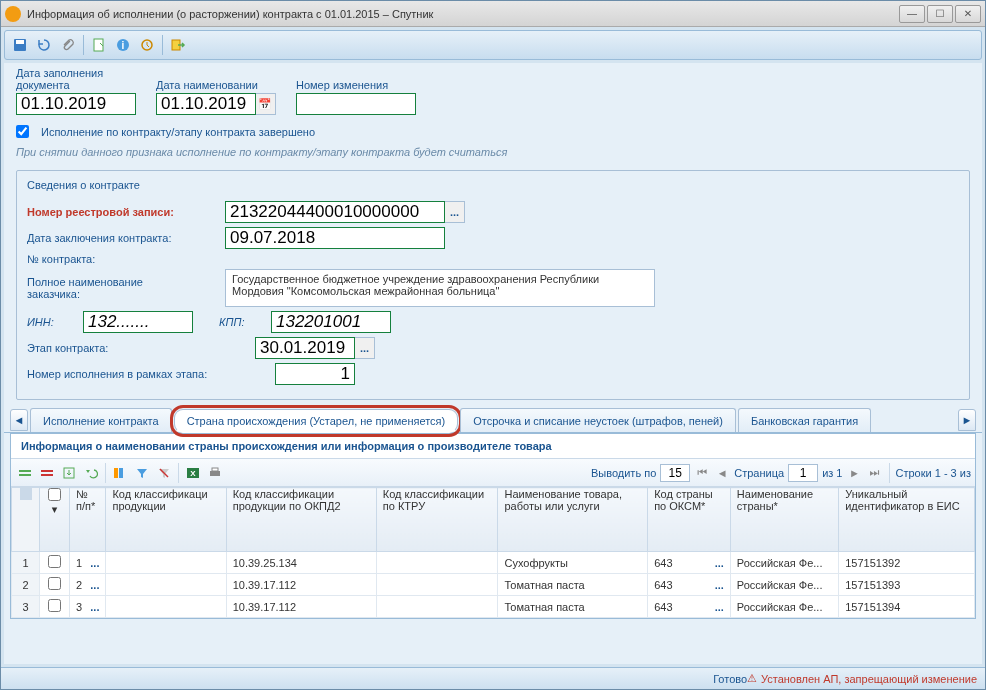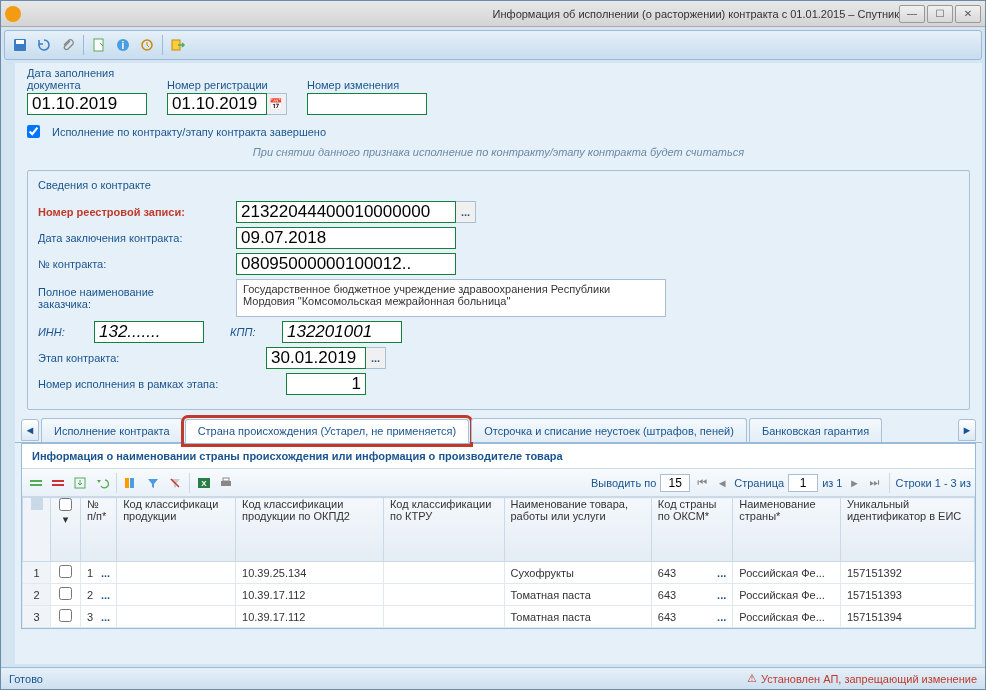--- a/index.html
+++ b/index.html
@@ -1,64 +1,64 @@
 <!DOCTYPE html>
 <html><head>
 <meta charset="utf-8">
 <style>
 * { box-sizing: border-box; margin: 0; padding: 0; }
 body { font-family: Tahoma, Arial, sans-serif; font-size: 11px; background: #e8e8e8; }
 .window { width: 986px; height: 690px; background: #d4e4f0; border: 1px solid #6b8ca8; display: flex; flex-direction: column; }
 .titlebar { height: 26px; background: linear-gradient(#e8e8e8,#d4d4d4); display: flex; align-items: center; padding: 0 4px; border-bottom: 1px solid #aaa; }
 .titlebar .icon { width: 16px; height: 16px; background: #f39c12; border-radius: 50%; margin-right: 6px; }
-.titlebar .title { flex: 1; color: #333; text-align: right; }
+.titlebar .title { flex: 1; color: #333; }
 .win-controls { display: flex; gap: 2px; }
 .win-btn { width: 26px; height: 18px; background: linear-gradient(#f0f0f0,#d8d8d8); border: 1px solid #999; border-radius: 2px; display: flex; align-items: center; justify-content: center; color: #555; font-size: 10px; cursor: pointer; }
 .toolbar { height: 30px; background: linear-gradient(#e6f0f8,#c8ddef); border: 1px solid #99bbd8; margin: 3px; border-radius: 3px; display: flex; align-items: center; padding: 0 4px; gap: 2px; }
 .tb-btn { width: 22px; height: 22px; display: flex; align-items: center; justify-content: center; border-radius: 2px; cursor: pointer; }
 .tb-sep { width: 1px; height: 20px; background: #99bbd8; margin: 0 2px; }
-.content { flex: 1; background: #e6f0f8; margin: 0 3px 3px 14px; overflow: auto; position: relative; }
+.content { flex: 1; background: #e6f0f8; margin: 0 3px 3px 3px; overflow: auto; position: relative; }
 .form-row { display: flex; gap: 20px; padding: 4px 12px; align-items: flex-end; }
 .form-group { display: flex; flex-direction: column; gap: 2px; }
 .form-label { color: #1a5490; font-size: 11px; }
 .text-input { height: 22px; border: 1px solid #15803d; background: #fff; padding: 0 4px; font-size: 17px; font-family: inherit; }
 .date-wrap { display: flex; }
 .date-btn { width: 20px; height: 22px; border: 1px solid #a8bfd6; border-left: none; background: #f0f0f0; display: flex; align-items: center; justify-content: center; cursor: pointer; }
 .checkbox-row { padding: 6px 12px; display: flex; align-items: center; gap: 12px; color: #1a5490; }
-.hint { padding: 2px 12px 8px; color: #6a8aa8; font-style: italic; text-align: center; }
+.hint { padding: 2px 12px 8px; color: #6a8aa8; font-style: italic; }
 .fieldset { margin: 4px 12px; border: 1px solid #a8bfd6; padding: 8px 10px 10px; background: #e6f0f8; border-radius: 2px; }
 .fieldset-title { color: #1a5490; margin: -16px 0 6px -4px; background: #e6f0f8; padding: 0 4px; display: inline-block; }
 .field-row { display: flex; align-items: center; gap: 8px; margin: 4px 0; }
 .field-label { color: #1a5490; width: 190px; }
 .field-label.bold { font-weight: bold; color: #c0392b; }
 .lookup { display: flex; }
 .lookup-btn { width: 20px; height: 22px; border: 1px solid #a8bfd6; border-left: none; background: #f0f0f0; display: flex; align-items: center; justify-content: center; cursor: pointer; font-weight: bold; color: #1a5490; }
 .textarea { border: 1px solid #a8bfd6; background: #fff; padding: 3px 6px; font-size: 11px; font-family: inherit; resize: none; width: 430px; height: 38px; color: #333; }
 .inline-pair { display: flex; gap: 16px; align-items: center; }
 .tabs-bar { display: flex; align-items: center; margin: 8px 0 0; padding: 0 6px; gap: 2px; border-bottom: 1px solid #99bbd8; background: #e6f0f8; }
 .tab-scroll { width: 18px; height: 22px; border: 1px solid #a8bfd6; background: linear-gradient(#fff,#dce8f4); display: flex; align-items: center; justify-content: center; color: #1a5490; cursor: pointer; border-radius: 3px 3px 0 0; }
 .tab { height: 24px; padding: 0 12px; border: 1px solid #a8bfd6; border-bottom: none; background: linear-gradient(#f4f9fd,#e2edf7); color: #1a5490; display: flex; align-items: center; border-radius: 3px 3px 0 0; cursor: pointer; white-space: nowrap; }
 .tab.active { background: #fff; font-weight: normal; border-bottom: 1px solid #fff; margin-bottom: -1px; }
-.tab.highlighted { outline: 3px solid #c0392b; outline-offset: 1px; }
+.tab.highlighted { outline: 3px solid #c0392b; outline-offset: 1px; border-radius: 9px; }
 .panel { margin: 0 6px 6px; background: #fff; border: 1px solid #99bbd8; }
 .panel-title { padding: 6px 10px; color: #1a5490; font-weight: bold; border-bottom: 1px solid #cad9e8; }
 .grid-toolbar { height: 28px; border-bottom: 1px solid #cad9e8; display: flex; align-items: center; padding: 0 4px; gap: 2px; background: linear-gradient(#f8fbfe,#e8f0f8); }
 .gt-btn { width: 20px; height: 20px; display: flex; align-items: center; justify-content: center; cursor: pointer; border-radius: 2px; }
 .gt-sep { width: 1px; height: 20px; background: #cad9e8; margin: 0 2px; }
 .pager { margin-left: auto; display: flex; align-items: center; gap: 4px; color: #1a5490; justify-content: center; }
 .pager input { width: 30px; height: 18px; border: 1px solid #a8bfd6; text-align: center; font-size: 12px; }
 .pager-btn { width: 16px; height: 16px; display: flex; align-items: center; justify-content: center; color: #888; cursor: pointer; }
 .grid { width: 100%; border-collapse: collapse; font-size: 11px; }
 .grid th { background: linear-gradient(#f4f8fc,#e4ecf4); border: 1px solid #cad9e8; padding: 0 6px; color: #333; font-weight: normal; text-align: left; vertical-align: top; height: 64px; }
 .grid td { border: 1px solid #e0e8f0; padding: 3px 6px; color: #333; height: 22px; }
 .grid .row-num { width: 28px; text-align: center; background: #f0f4f8; }
 .grid .chk-cell { width: 30px; text-align: center; }
 .cell-lookup { display: flex; align-items: center; justify-content: space-between; }
 .cell-lookup .dots { font-weight: bold; color: #1a5490; cursor: pointer; }
-.statusbar { height: 22px; background: linear-gradient(#e6f0f8,#cde0f0); border-top: 1px solid #99bbd8; display: flex; align-items: center; padding: 0 8px; color: #1a5490; justify-content: space-between; }
+.statusbar { height: 22px; background: linear-gradient(#e6f0f8,#cde0f0); border-top: 1px solid #99bbd8; display: flex; align-items: center; padding: 0 8px; color: #1a5490; justify-content: flex-end; }
 .status-warn { color: #c0392b; display: flex; align-items: center; gap: 4px; }
 </style>
 </head>
 <body>
 
 <div class="window">
   <div class="titlebar">
     <div class="icon"></div>
     <div class="title">Информация об исполнении (о расторжении) контракта с 01.01.2015 – Спутник</div>
     <div class="win-controls">
@@ -116,21 +116,21 @@
 
   <div class="content">
 
     <div class="form-row">
       <div class="form-group">
         <div class="form-label" style="white-space:pre-line">Дата заполнения
 документа</div>
         <input class="text-input" style="width: 120px;" value="01.10.2019">
       </div>
       <div class="form-group">
-        <div class="form-label">Номер регистрации</div>
+        <div class="form-label">Дата наименовании</div>
         <div class="date-wrap">
           <input class="text-input" style="width: 100px;" value="01.10.2019">
           <div class="date-btn">📅</div>
         </div>
       </div>
       <div class="form-group">
         <div class="form-label">Номер изменения</div>
         <input class="text-input" style="width: 120px;" value="">
       </div>
     </div>
@@ -152,21 +152,20 @@
         </div>
       </div>
 
       <div class="field-row">
         <div class="field-label">Дата заключения контракта:</div>
         <input class="text-input" style="width: 220px;" value="09.07.2018">
       </div>
 
       <div class="field-row">
         <div class="field-label">№ контракта:</div>
-        <input class="text-input" style="width: 220px;" value="08095000000100012..">
       </div>
 
       <div class="field-row" style="align-items:center">
         <div class="field-label" style="white-space:pre-line">Полное наименование
 заказчика:</div>
         <textarea class="textarea" readonly="" style="">Государственное бюджетное учреждение здравоохранения Республики Мордовия "Комсомольская межрайонная больница"</textarea>
       </div>
 
       <div class="field-row">
         <div class="inline-pair">

